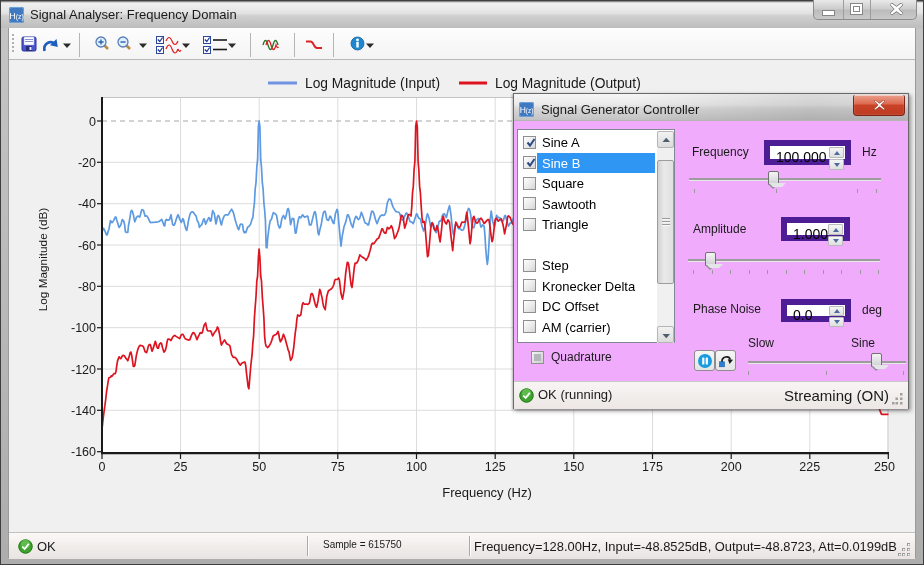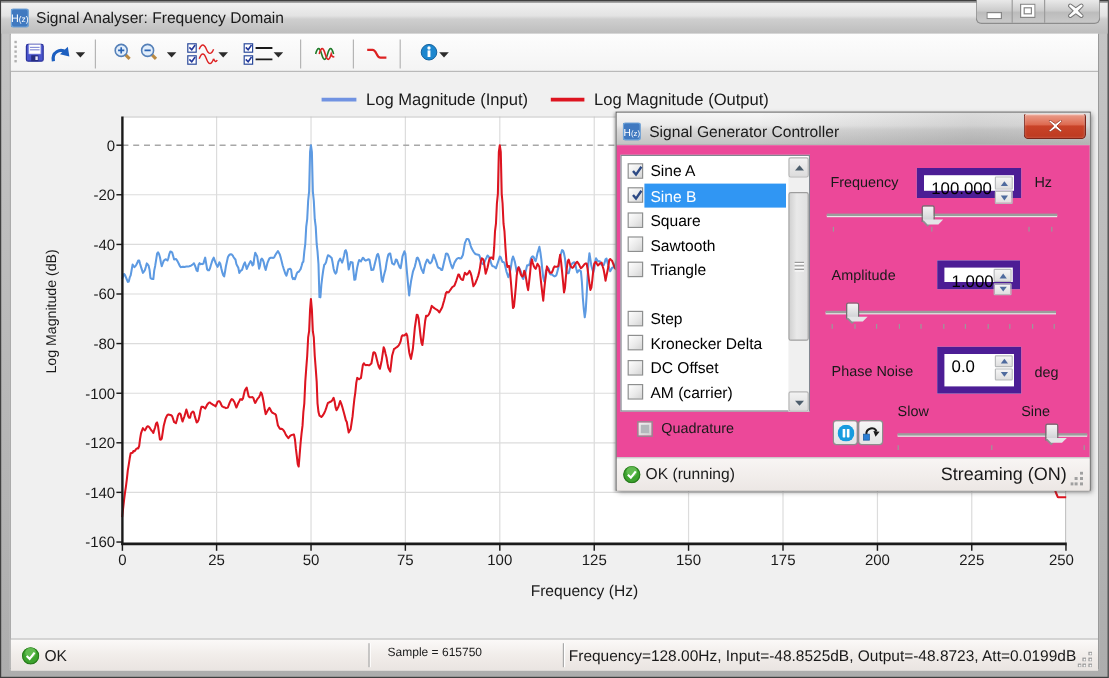--- a/index.html
+++ b/index.html
@@ -16,21 +16,21 @@
 
 #toolbar{position:absolute;left:9px;top:28px;width:906px;height:31px;background:linear-gradient(180deg,#fdfdfd,#f4f4f4);border-bottom:1px solid #b9b9b9;}
 
 #statusbar{position:absolute;left:9px;top:532px;width:906px;height:26px;background:linear-gradient(180deg,#fbf9f8 0%,#f1edea 50%,#e9e4e1 100%);border-top:1px solid #c0c0c0;font-size:13px;color:#1a1a1a;}
 .ssep{position:absolute;top:3px;width:1px;height:20px;background:#aaa;box-shadow:1px 0 0 #fff;}
 
 #dlg{position:absolute;left:513px;top:93px;width:396px;height:316px;background:#f0f0f0;border:1px solid #696969;box-sizing:border-box;box-shadow:2px 2px 4px rgba(60,60,60,.5), -1px 1px 2px rgba(80,80,80,.35);}
 #dlg-title{position:absolute;left:0;top:0;width:100%;height:26px;background:linear-gradient(90deg,rgba(40,40,40,0) 30%,rgba(40,40,40,0.13) 75%,rgba(40,40,40,0.10) 100%),linear-gradient(180deg,#f6f6f6 0,#eaeaea 40%,#d8d8d8 55%,#c3c3c3 100%);border-bottom:1px solid #b5b5b5;}
 #dlg-title-text{position:absolute;left:27px;top:7.5px;font-size:13px;color:#1a1a1a;}
 #dlg-close{position:absolute;left:339px;top:1px;width:52px;height:21px;border:1px solid #7c2418;border-top:none;border-radius:2px 2px 4px 4px;background:linear-gradient(180deg,#eb9f8d 0,#dd6a50 45%,#c94328 50%,#bd3a20 100%);box-sizing:border-box;box-shadow:inset 0 1px 0 rgba(255,255,255,.45), inset 0 0 2px rgba(255,255,255,.3);}
-#dlg-body{position:absolute;left:0;top:27px;width:394px;height:260px;background:#ec4899;}
+#dlg-body{position:absolute;left:0;top:27px;width:394px;height:260px;background:#f0abfc;}
 #dlg-status{position:absolute;left:0;top:287px;width:394px;height:27px;background:linear-gradient(180deg,#f8f5f4,#ece7e4);border-top:1px solid #c8c8c8;}
 
 #list{position:absolute;left:3px;top:34px;width:158px;height:214px;background:#fff;border:1px solid #828790;box-sizing:border-box;}
 .lrow{position:absolute;left:1px;width:155px;height:20.5px;font-size:13px;color:#000;white-space:nowrap;}
 .cbox{position:absolute;left:4px;top:3px;width:11px;height:11px;border:1px solid #8e8f8f;background:linear-gradient(135deg,#fefefe,#e8e8e8 60%,#d4d4d4);}
 .ltxt{position:absolute;left:23px;top:2.5px;}
 
 #sbar{position:absolute;left:139px;top:1px;width:17px;height:212px;background:#f0f0f0;}
 .sbtn{position:absolute;left:0;width:17px;height:17px;background:linear-gradient(180deg,#f2f2f2,#dcdcdc);border:1px solid #b5b5b5;box-sizing:border-box;border-radius:2px;}
 #sthumb{position:absolute;left:0px;top:29px;width:17px;height:124px;background:linear-gradient(90deg,#d2d2d2,#e9e9e9 40%,#e0e0e0);border:1px solid #9d9d9d;box-sizing:border-box;border-radius:2px;}
@@ -408,21 +408,21 @@
         <div class="tick" style="left:234.5px;top:149px"></div>
         <div class="tick" style="left:253px;top:149px"></div>
         <div class="tick" style="left:271.5px;top:149px"></div>
         <div class="tick" style="left:290px;top:149px"></div>
         <div class="tick" style="left:308.5px;top:149px"></div>
         <div class="tick" style="left:327px;top:149px"></div>
         <div class="tick" style="left:345.5px;top:149px"></div>
         <div class="tick" style="left:364px;top:149px"></div>
 
    <div class="dlabel" style="left:179px;top:181px">Phase Noise</div>
-   <div class="spin" style="left:267px;top:168px;width:70px;height:39px">
+   <div class="spin" style="left:267px;top:178px;width:70px;height:23px">
           <span class="spintxt" style="top:2px">0.0</span>
      <span class="spbtns">
             <span class="spb" style="top:0px;height:10px">
               <i class="tri-up" style="top:2px"></i>
             </span>
             <span class="spb" style="top:11px;height:10px">
               <i class="tri-dn" style="top:2px"></i>
             </span>
           </span>
         </div>

